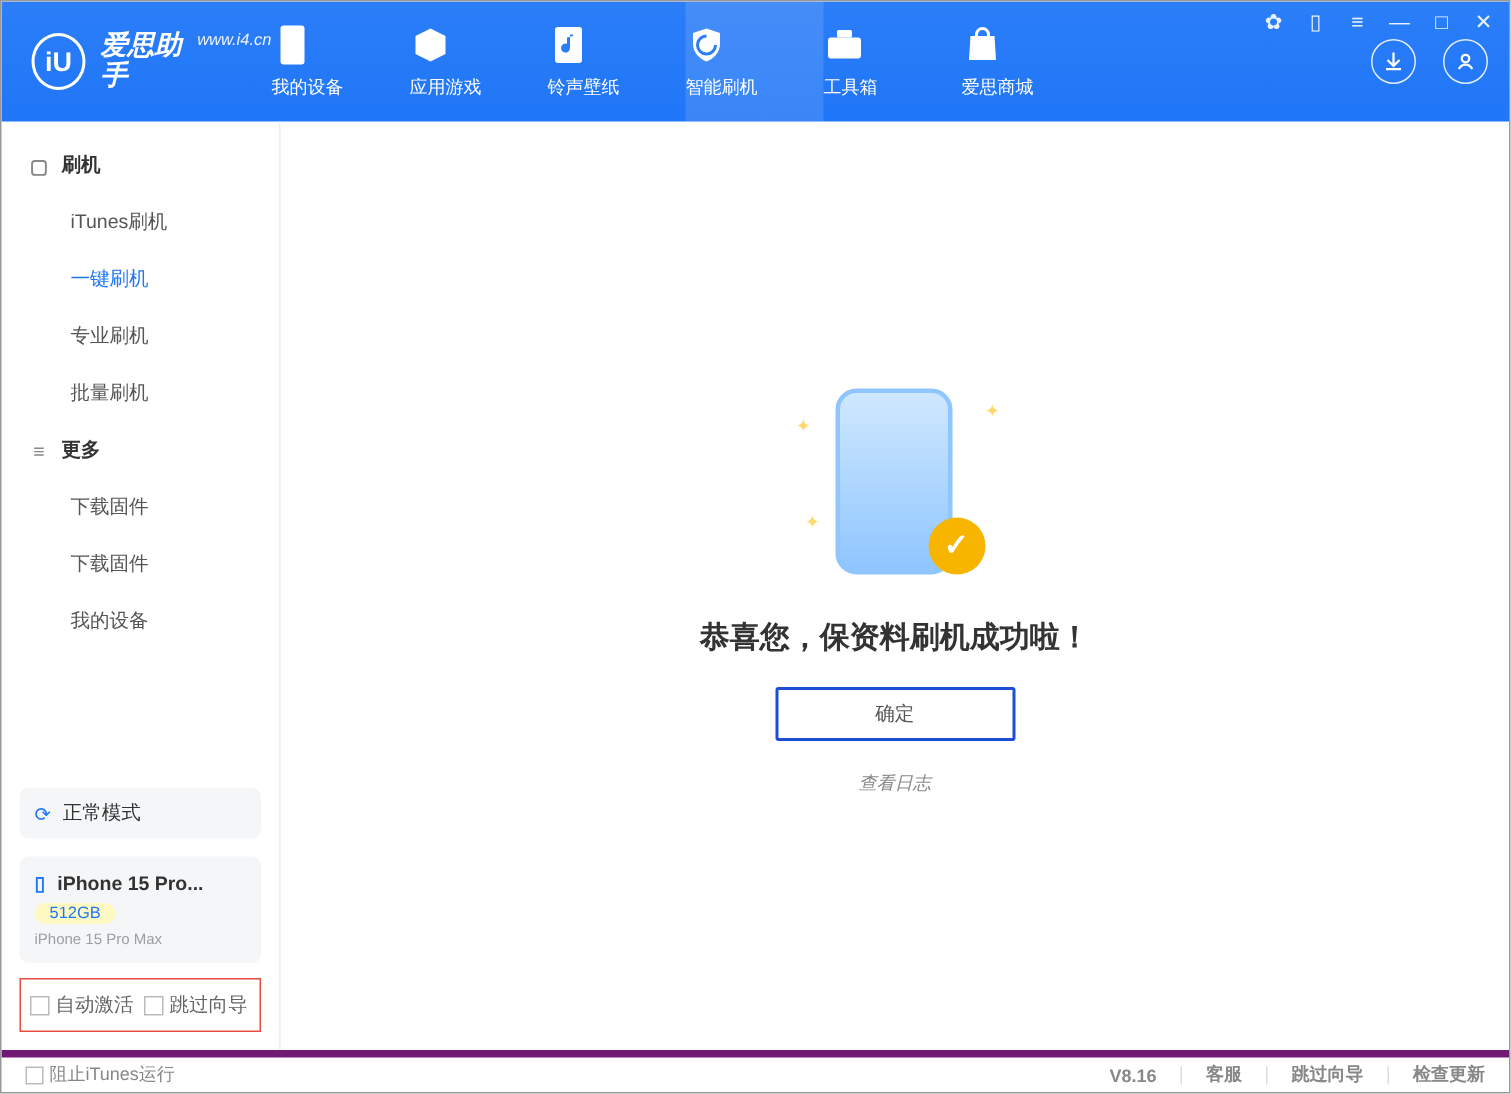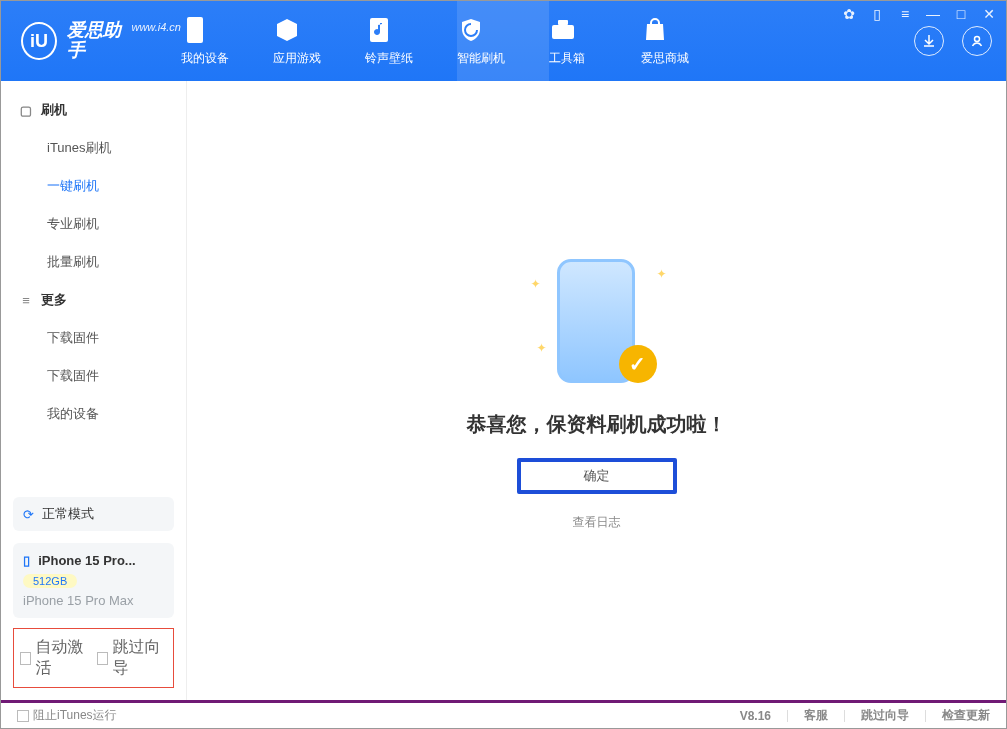--- a/index.html
+++ b/index.html
@@ -23,34 +23,34 @@
   .sidebar{width:186px;border-right:1px solid #eee;display:flex;flex-direction:column;padding-top:10px;}
   .side-group-title{display:flex;align-items:center;gap:8px;padding:10px 18px;color:#333;font-size:13px;font-weight:bold;}
   .side-group-title .ico{width:14px;height:14px;display:flex;align-items:center;justify-content:center;color:#888;}
   .side-item{padding:10px 18px 10px 46px;font-size:13px;color:#555;cursor:pointer;}
   .side-item.active{color:#1f76f7;}
   .sidebar-spacer{flex:1;}
   .mode-box{margin:8px 12px;background:#f4f6f8;border-radius:6px;padding:8px 10px;display:flex;align-items:center;gap:8px;font-size:13px;color:#333;}
   .device-box{margin:4px 12px 10px;background:#f4f6f8;border-radius:6px;padding:10px;}
   .device-name{font-size:13px;font-weight:bold;color:#333;display:flex;align-items:center;gap:8px;}
   .device-badge{display:inline-block;margin-top:6px;padding:1px 10px;border-radius:10px;background:#fef9c3;color:#1f76f7;font-size:11px;}
-  .device-model{font-size:13px;color:#9aa0a6;margin-top:4px;}
-  .chk-row{margin:0 12px 12px;padding:8px 6px;display:flex;gap:7px;border:1.5px solid #e74c3c;font-size:16px;color:#666;}
+  .device-model{font-size:10px;color:#9aa0a6;margin-top:4px;}
+  .chk-row{margin:0 12px 12px;padding:8px 6px;display:flex;gap:7px;border:1.5px solid #e74c3c;font-size:13px;color:#666;}
   .chk{display:flex;align-items:center;gap:4px;}
   .chk-box{width:13px;height:13px;border:1px solid #bbb;background:#fff;}
   .main{flex:1;display:flex;flex-direction:column;align-items:center;justify-content:center;gap:20px;}
   .illus{position:relative;width:140px;height:140px;}
   .phone{position:absolute;left:30px;top:8px;width:78px;height:124px;border-radius:14px;background:linear-gradient(180deg,#cfe7ff,#8fc6ff);border:3px solid #8fc6ff;}
   .check{position:absolute;right:10px;bottom:8px;width:38px;height:38px;border-radius:50%;background:#f7b500;display:flex;align-items:center;justify-content:center;color:#fff;font-size:20px;font-weight:bold;}
   .spark{position:absolute;color:#ffd76a;font-size:12px;}
   .s1{left:4px;top:26px;} .s2{right:0;top:16px;} .s3{left:10px;bottom:36px;}
   .main-title{font-size:20px;color:#333;font-weight:bold;}
-  .ok-btn{width:160px;height:36px;border:4px solid #1d4ed8;background:#fff;color:#555;font-size:13px;cursor:pointer;border-radius:2px;}
-  .log-link{color:#888;font-size:12px;cursor:pointer;}
-  .footer{height:28px;border-top:3px solid #701a75;display:flex;align-items:center;padding:0 16px;font-size:12px;color:#888;}
+  .ok-btn{width:160px;height:36px;border:2px solid #1d4ed8;background:#fff;color:#555;font-size:13px;cursor:pointer;border-radius:2px;}
+  .log-link{color:#888;font-size:12px;cursor:pointer;font-style:italic;}
+  .footer{height:28px;border-top:5px solid #701a75;display:flex;align-items:center;padding:0 16px;font-size:12px;color:#888;}
   .footer .chk-box{width:12px;height:12px;}
   .footer-right{margin-left:auto;display:flex;align-items:center;gap:16px;}
   .footer-right span{cursor:pointer;font-weight:bold;}
   .sep{width:1px;height:12px;background:#ddd;}
   svg{display:block;}
 </style>
 </head>
 <body>
 
 <div class="window">

